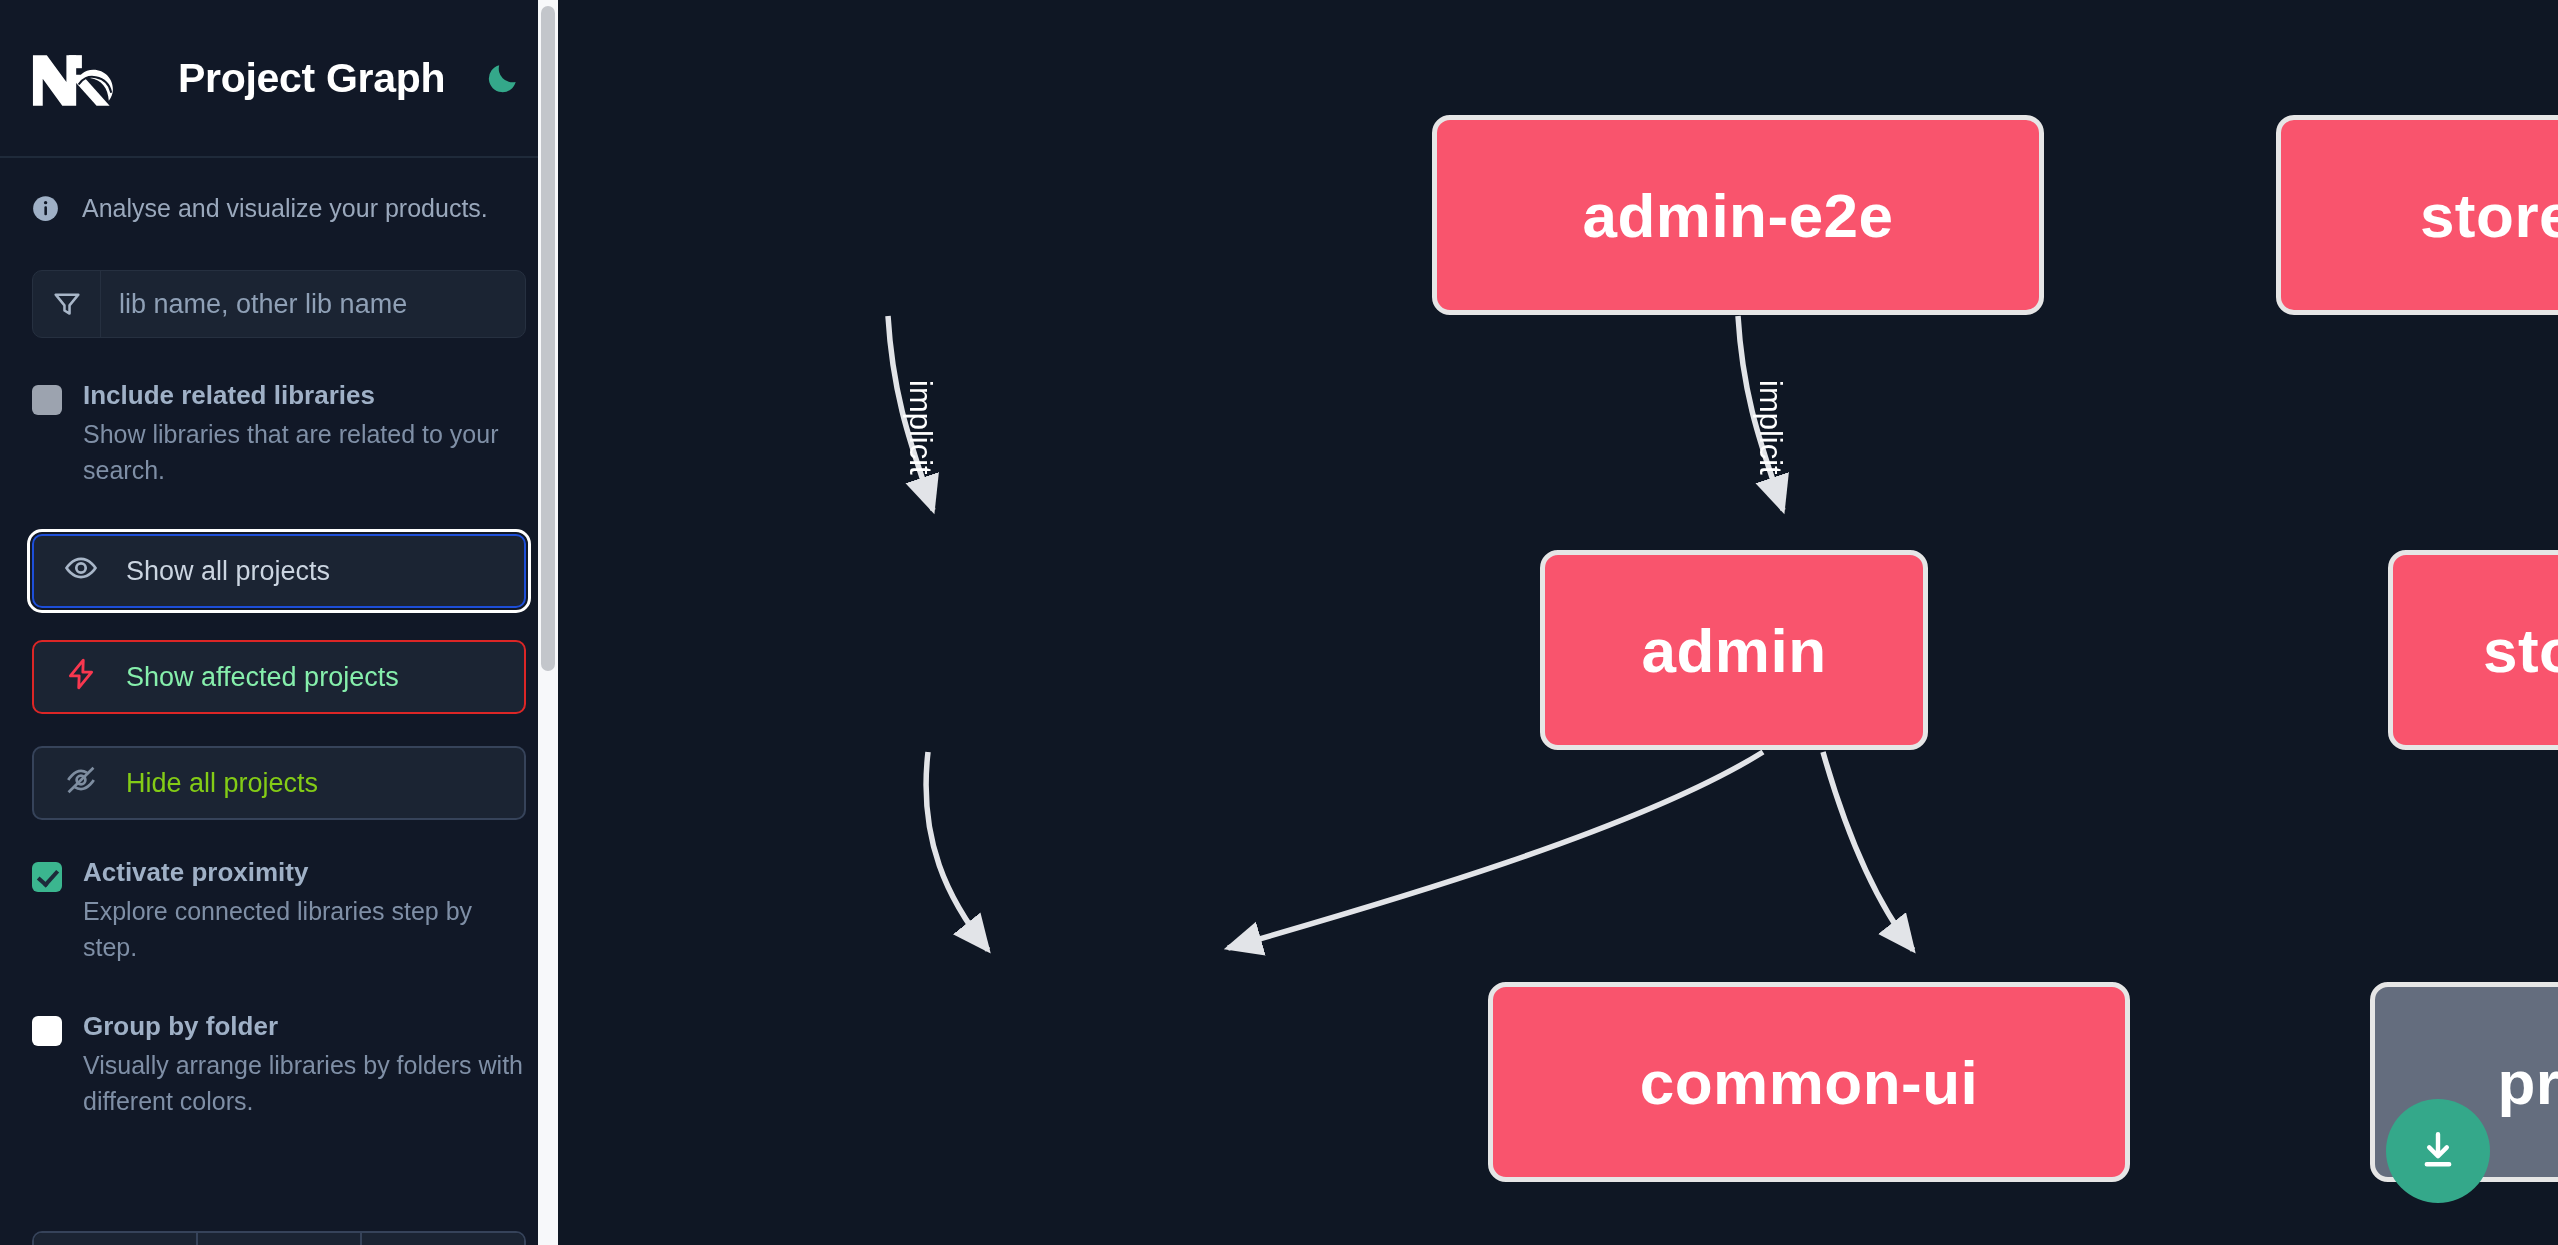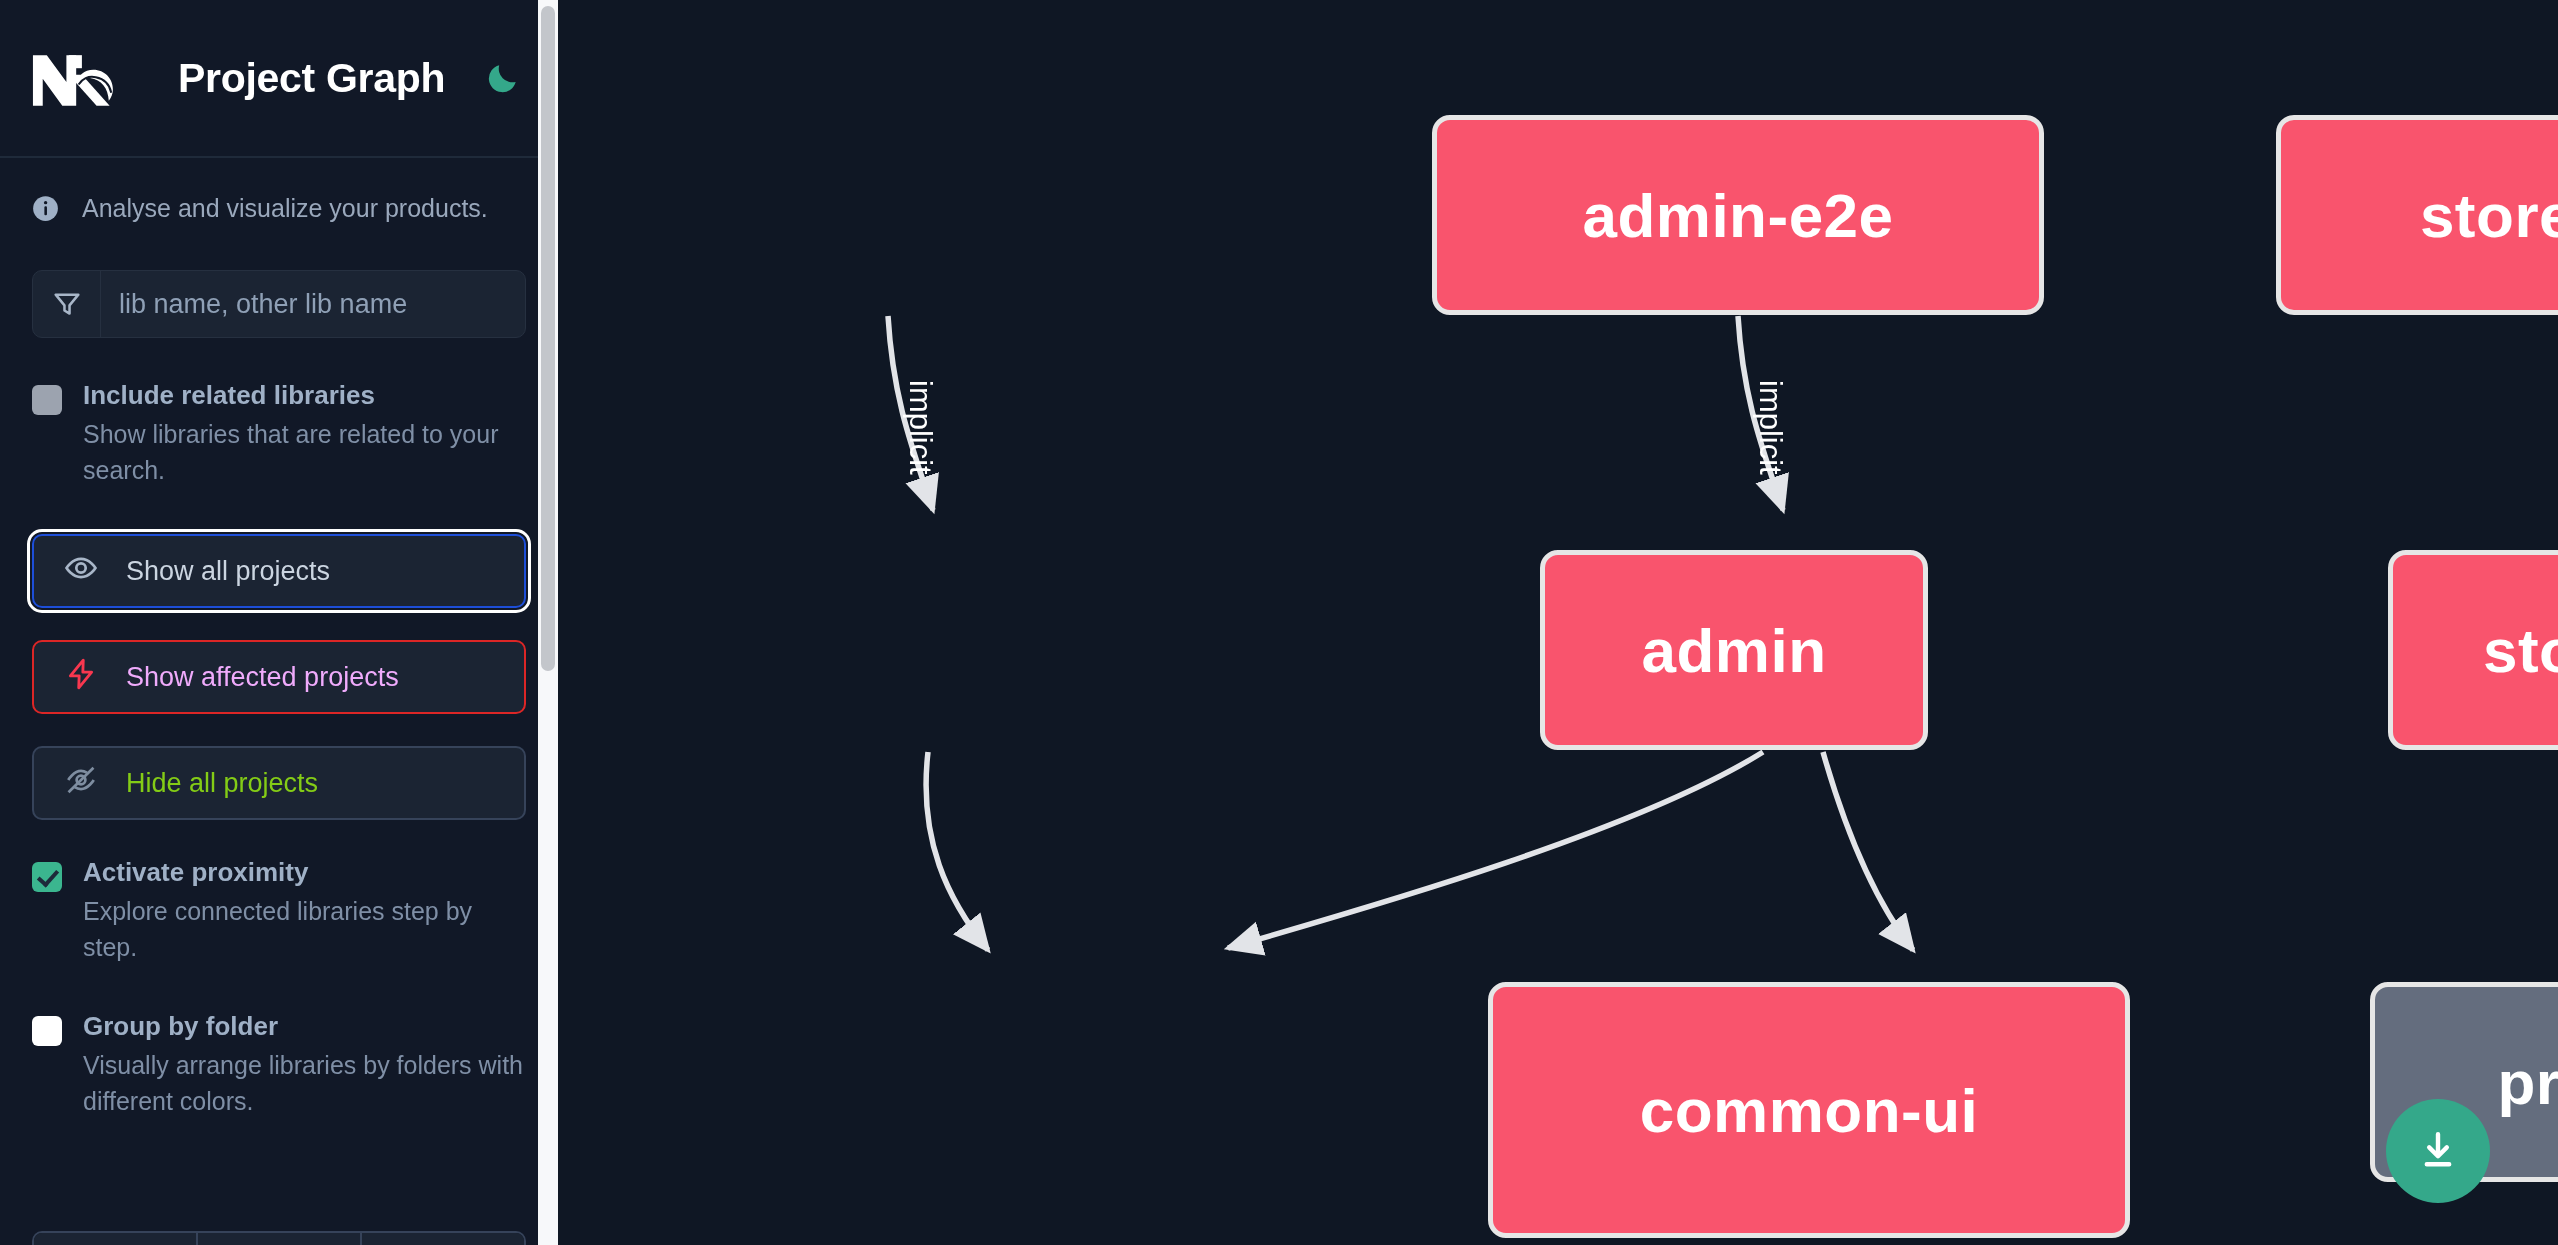--- a/index.html
+++ b/index.html
@@ -88,21 +88,21 @@
     height: 74px; display: flex; align-items: center; gap: 28px;
     padding-left: 30px; border-radius: 10px;
     background: #1b2433; font-size: 27px; cursor: pointer;
     border: 2px solid transparent;
   }
   .btn-show-all {
     border-color: #1d4ed8;
     outline: 3px solid #ffffff; outline-offset: 2px;
     color: #cbd5e1;
   }
-  .btn-affected { border-color: #dc2626; color: #f0abfc; }
+  .btn-affected { border-color: #dc2626; color: #86efac; }
   .btn-hide { border-color: #36435a; color: #84cc16; }
 
   
   .segmented {
     position: absolute; left: 32px; bottom: -60px;
     width: 494px; height: 74px;
     display: flex; border: 2px solid #36435a; border-radius: 10px; overflow: hidden;
   }
   .segmented div { flex: 1; border-right: 2px solid #36435a; background: #1b2433; }
   .segmented div:last-child { border-right: 0; }
@@ -270,21 +270,21 @@
       <g font-family="Liberation Sans, sans-serif" font-size="31" fill="#ffffff" font-weight="400">
         <text transform="translate(352,380) rotate(90)" text-anchor="start">implicit</text>
         <text transform="translate(1202,380) rotate(90)" text-anchor="start">implicit</text>
       </g>
     </svg>
 
     <div class="node pink" style="left:874px;  top:115px; width:612px; height:200px;">admin-e2e</div>
     <div class="node pink" style="left:1718px; top:115px; width:568px; height:200px;">store-e2e</div>
     <div class="node pink" style="left:982px;  top:550px; width:388px; height:200px;">admin</div>
     <div class="node pink" style="left:1830px; top:550px; width:344px; height:200px;">store</div>
-    <div class="node pink" style="left:930px;  top:982px; width:642px; height:256px;">common-ui</div>
+    <div class="node pink" style="left:930px;  top:982px; width:642px; height:200px;">common-ui</div>
     <div class="node slate" style="left:1812px; top:982px; width:524px; height:200px;">products</div>
 
     <div class="fab">
       <svg viewBox="0 0 24 24" width="48" height="48" aria-hidden="true">
         <path fill="none" stroke="#ffffff" stroke-width="2.2" stroke-linecap="round" stroke-linejoin="round" d="M12 3.6v10.2M7.6 10.2 12 14.6l4.4-4.4M6.4 18.6h11.2"></path>
       </svg>
     </div>
   </main>
 </div>
 

